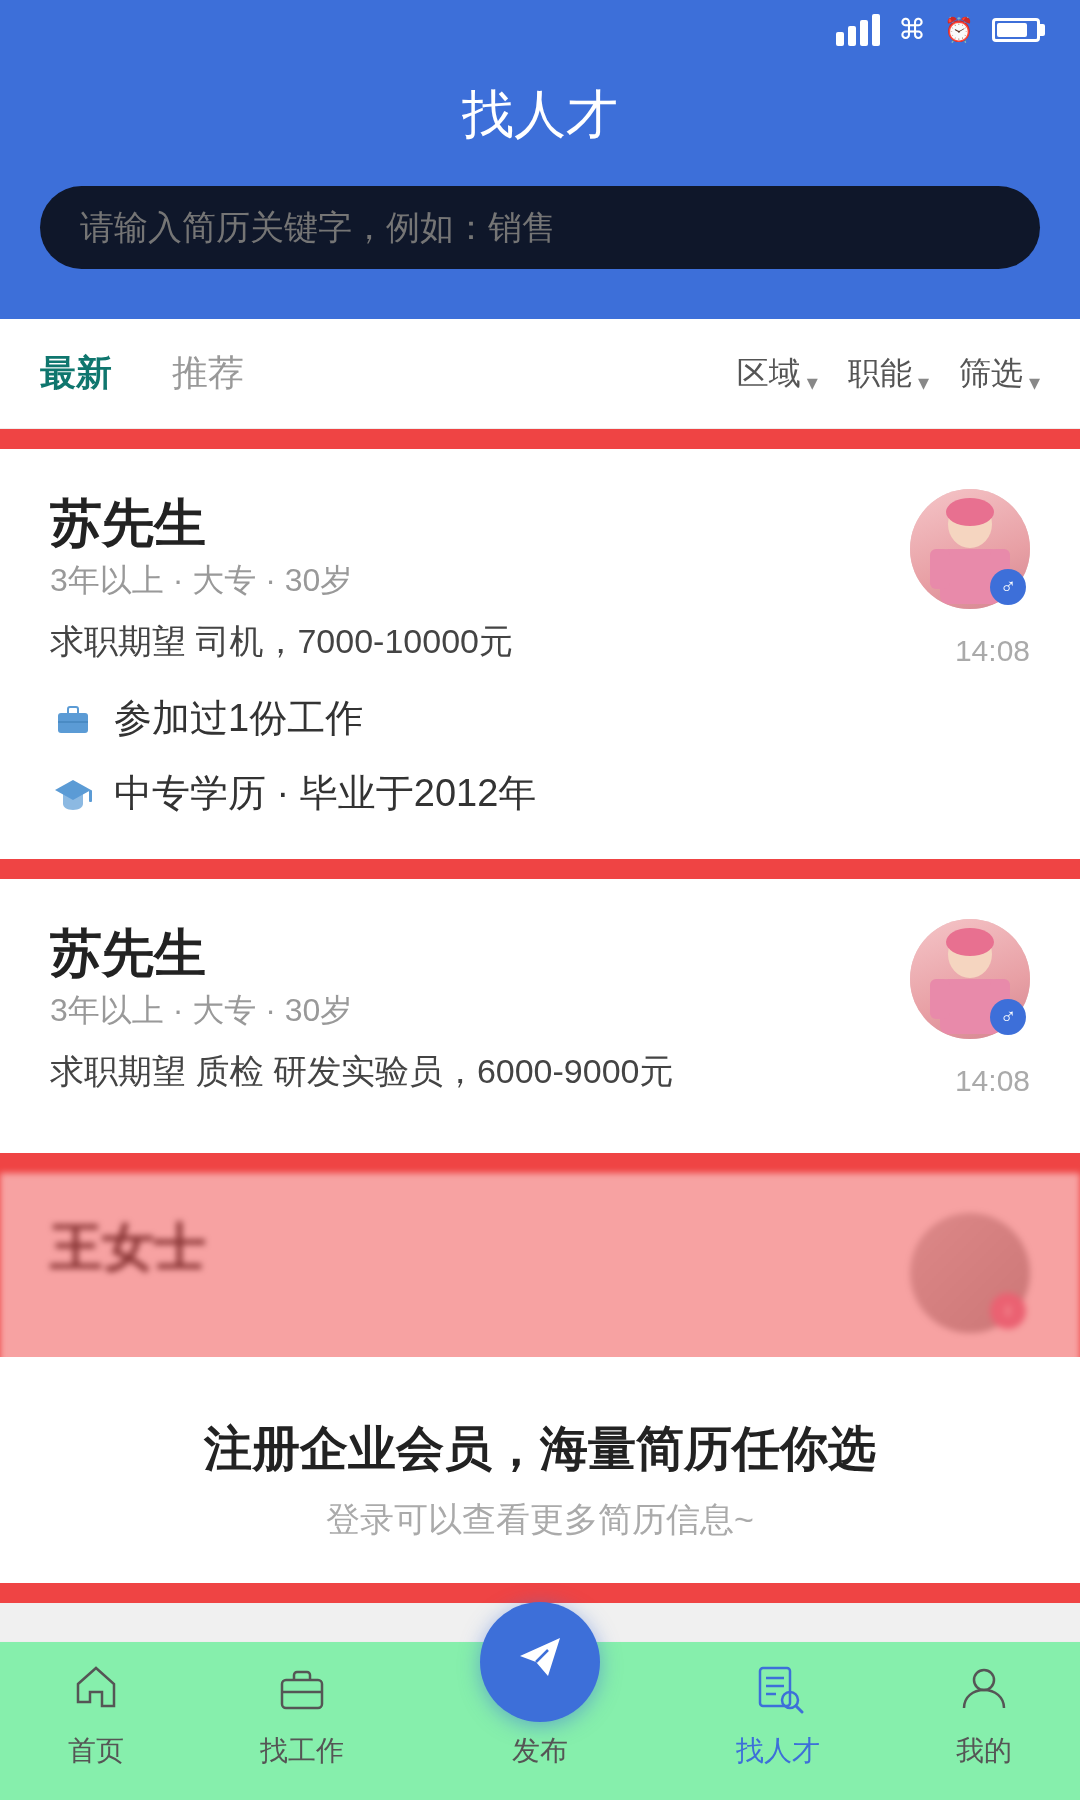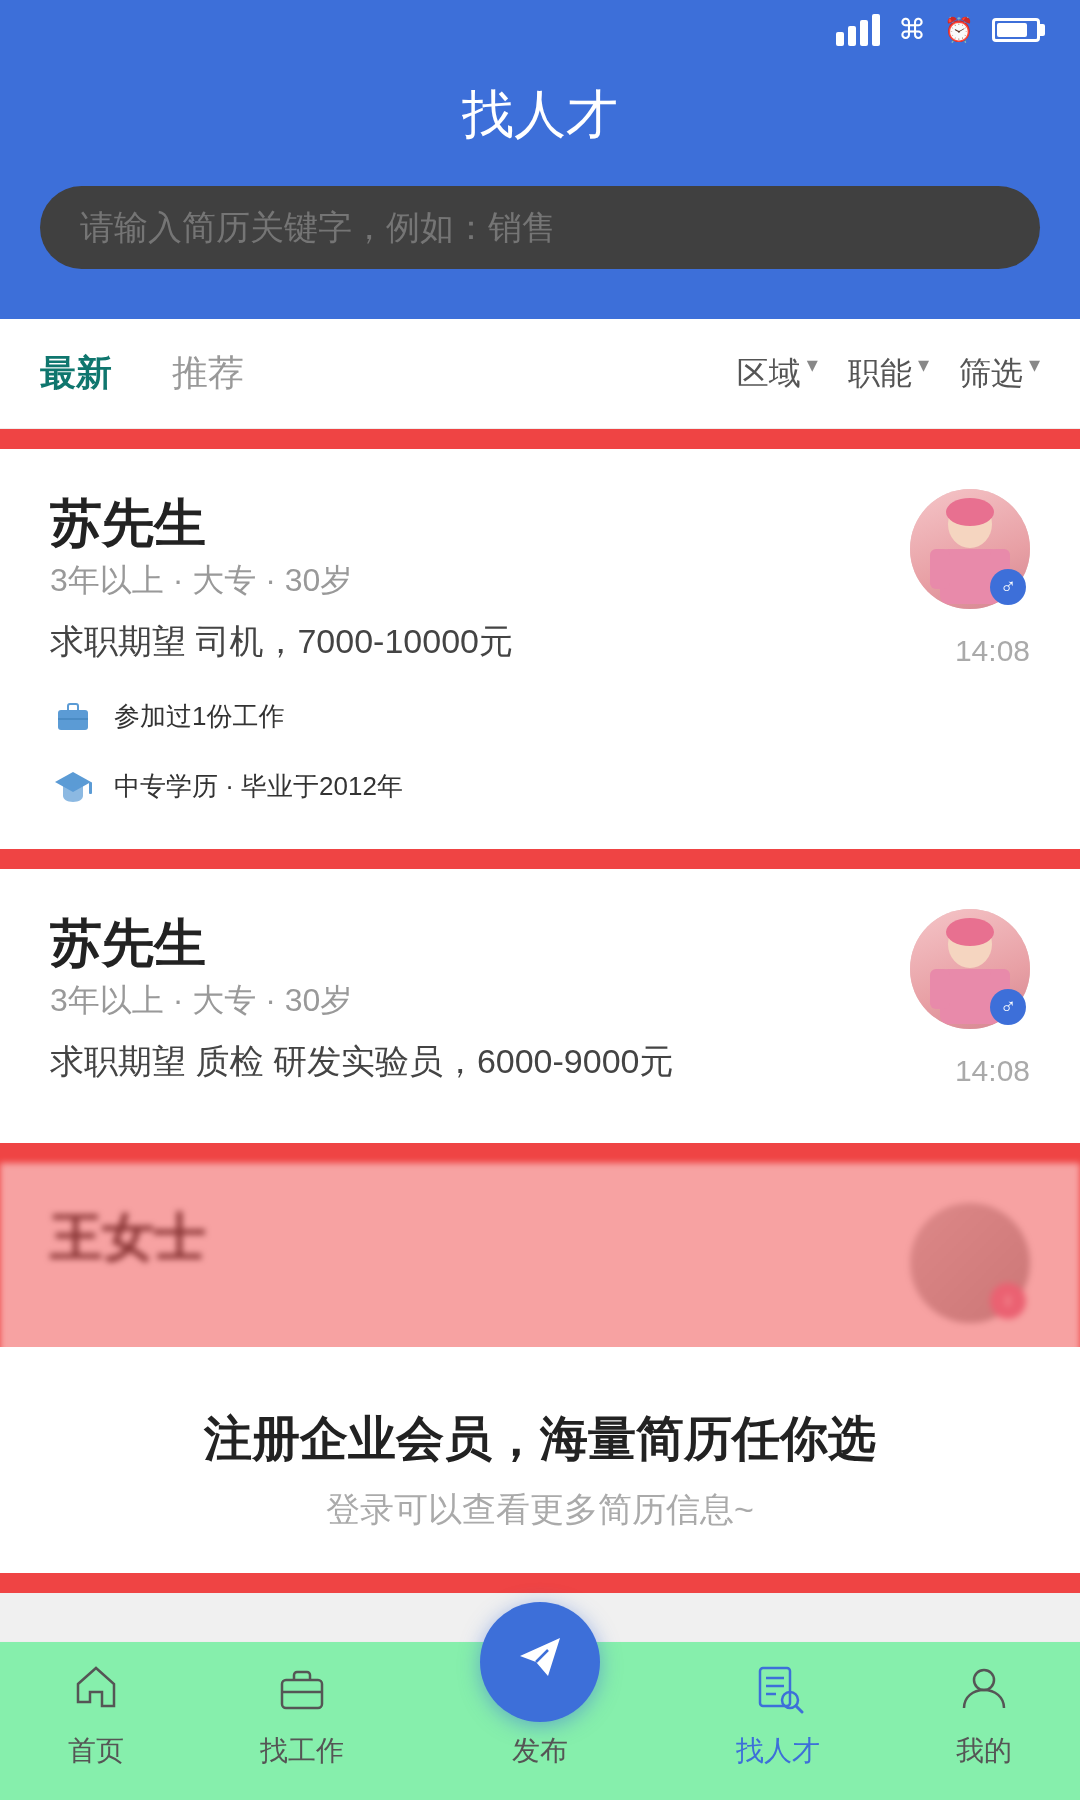--- a/index.html
+++ b/index.html
@@ -78,21 +78,21 @@
       padding: 20px 40px 50px;
       text-align: center;
     }
     .header-title {
       color: white;
       font-size: 52px;
       font-weight: 500;
       margin-bottom: 36px;
     }
     .search-bar {
-      background: #404040;
+      background: #0f172a;
       border-radius: 50px;
       padding: 22px 40px;
       width: 100%;
     }
     .search-bar input {
       width: 100%;
       border: none;
       outline: none;
       font-size: 34px;
       color: #999;
@@ -116,21 +116,21 @@
     .tab-item.active {
       color: #0f766e;
       font-weight: bold;
     }
     .tab-spacer { flex: 1; }
     .filter-item {
       font-size: 32px;
       color: #555;
       margin-left: 30px;
       display: flex;
-      align-items: flex-start;
+      align-items: flex-end;
       gap: 6px;
       cursor: pointer;
     }
     .filter-arrow {
       font-size: 22px;
       color: #888;
     }
 
     
     .cards-container {
@@ -198,21 +198,21 @@
       color: #aaa;
       position: absolute;
       right: 50px;
       top: 185px;
     }
     .card-detail {
       display: flex;
       align-items: center;
       gap: 18px;
       margin-top: 24px;
-      font-size: 26px;
+      font-size: 38px;
       color: #333;
     }
     .detail-icon {
       width: 46px;
       height: 46px;
       display: flex;
       align-items: center;
       justify-content: center;
     }
     

